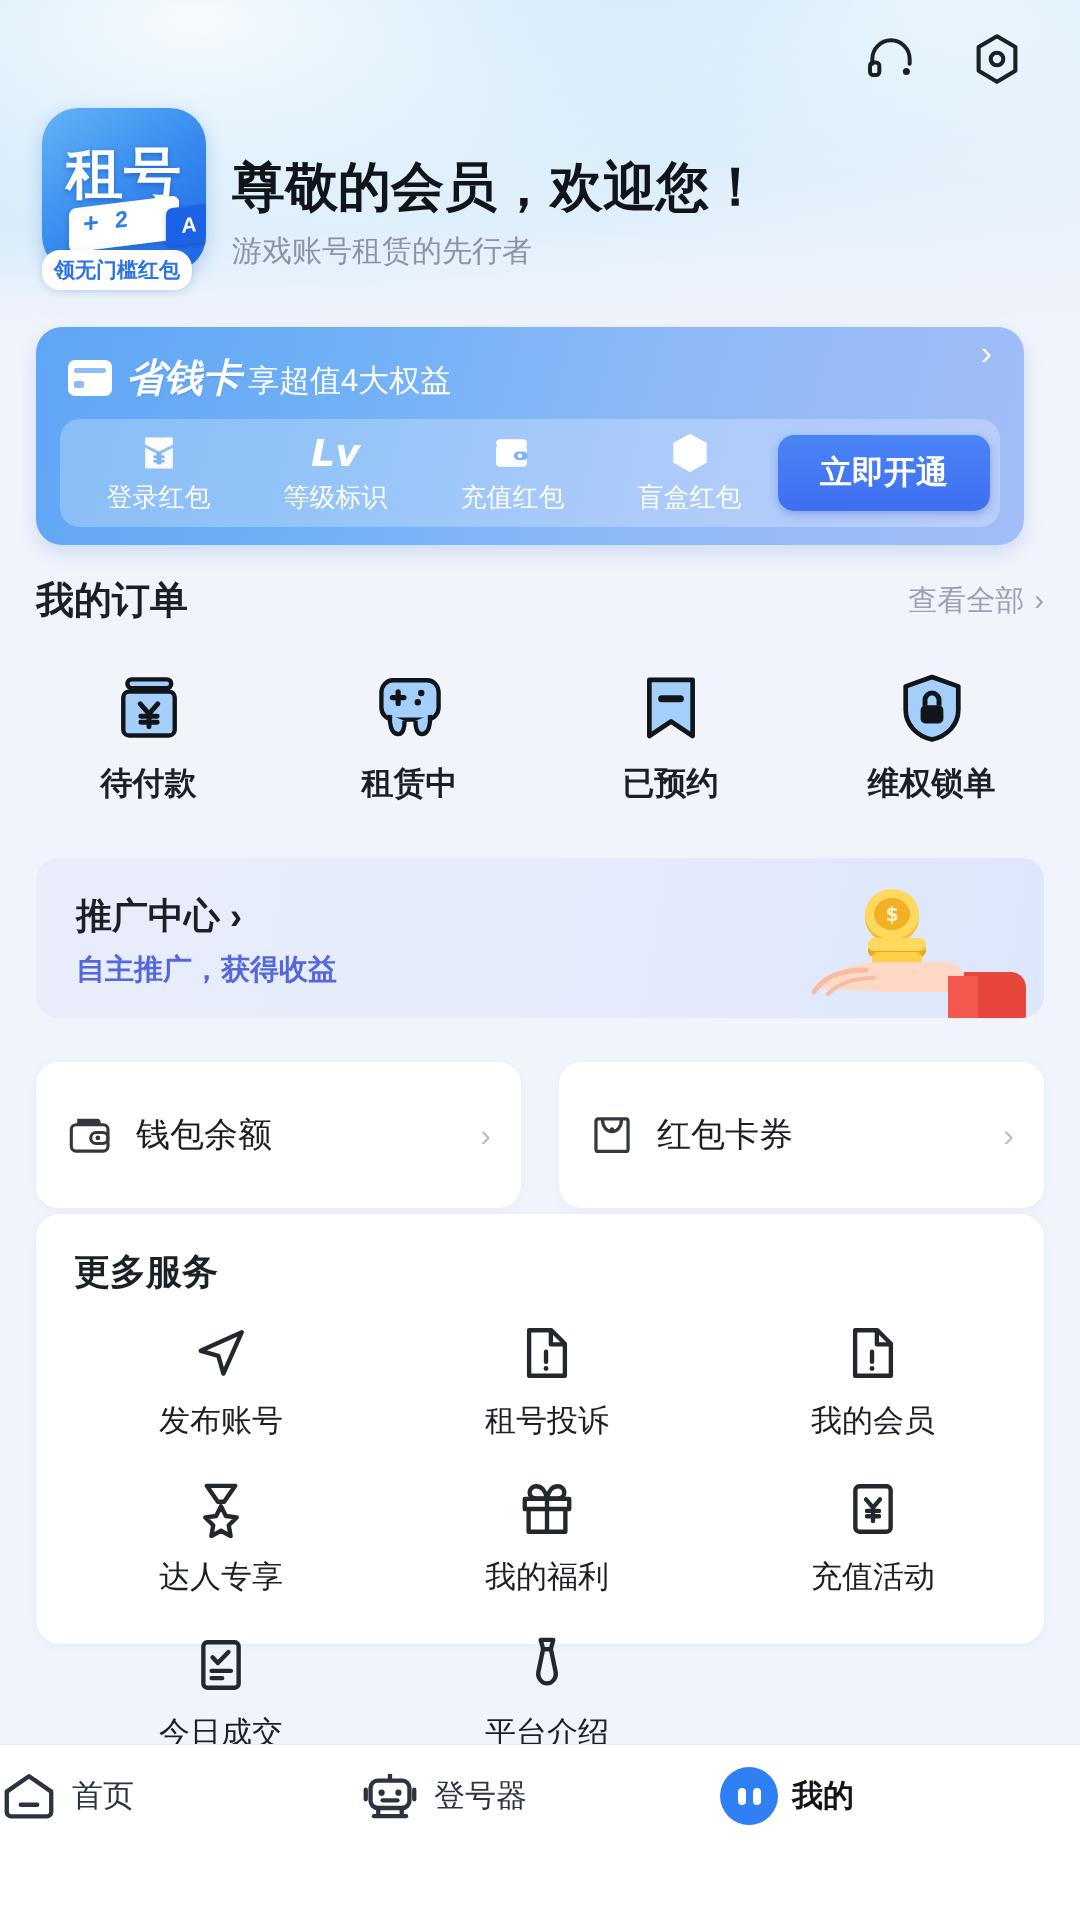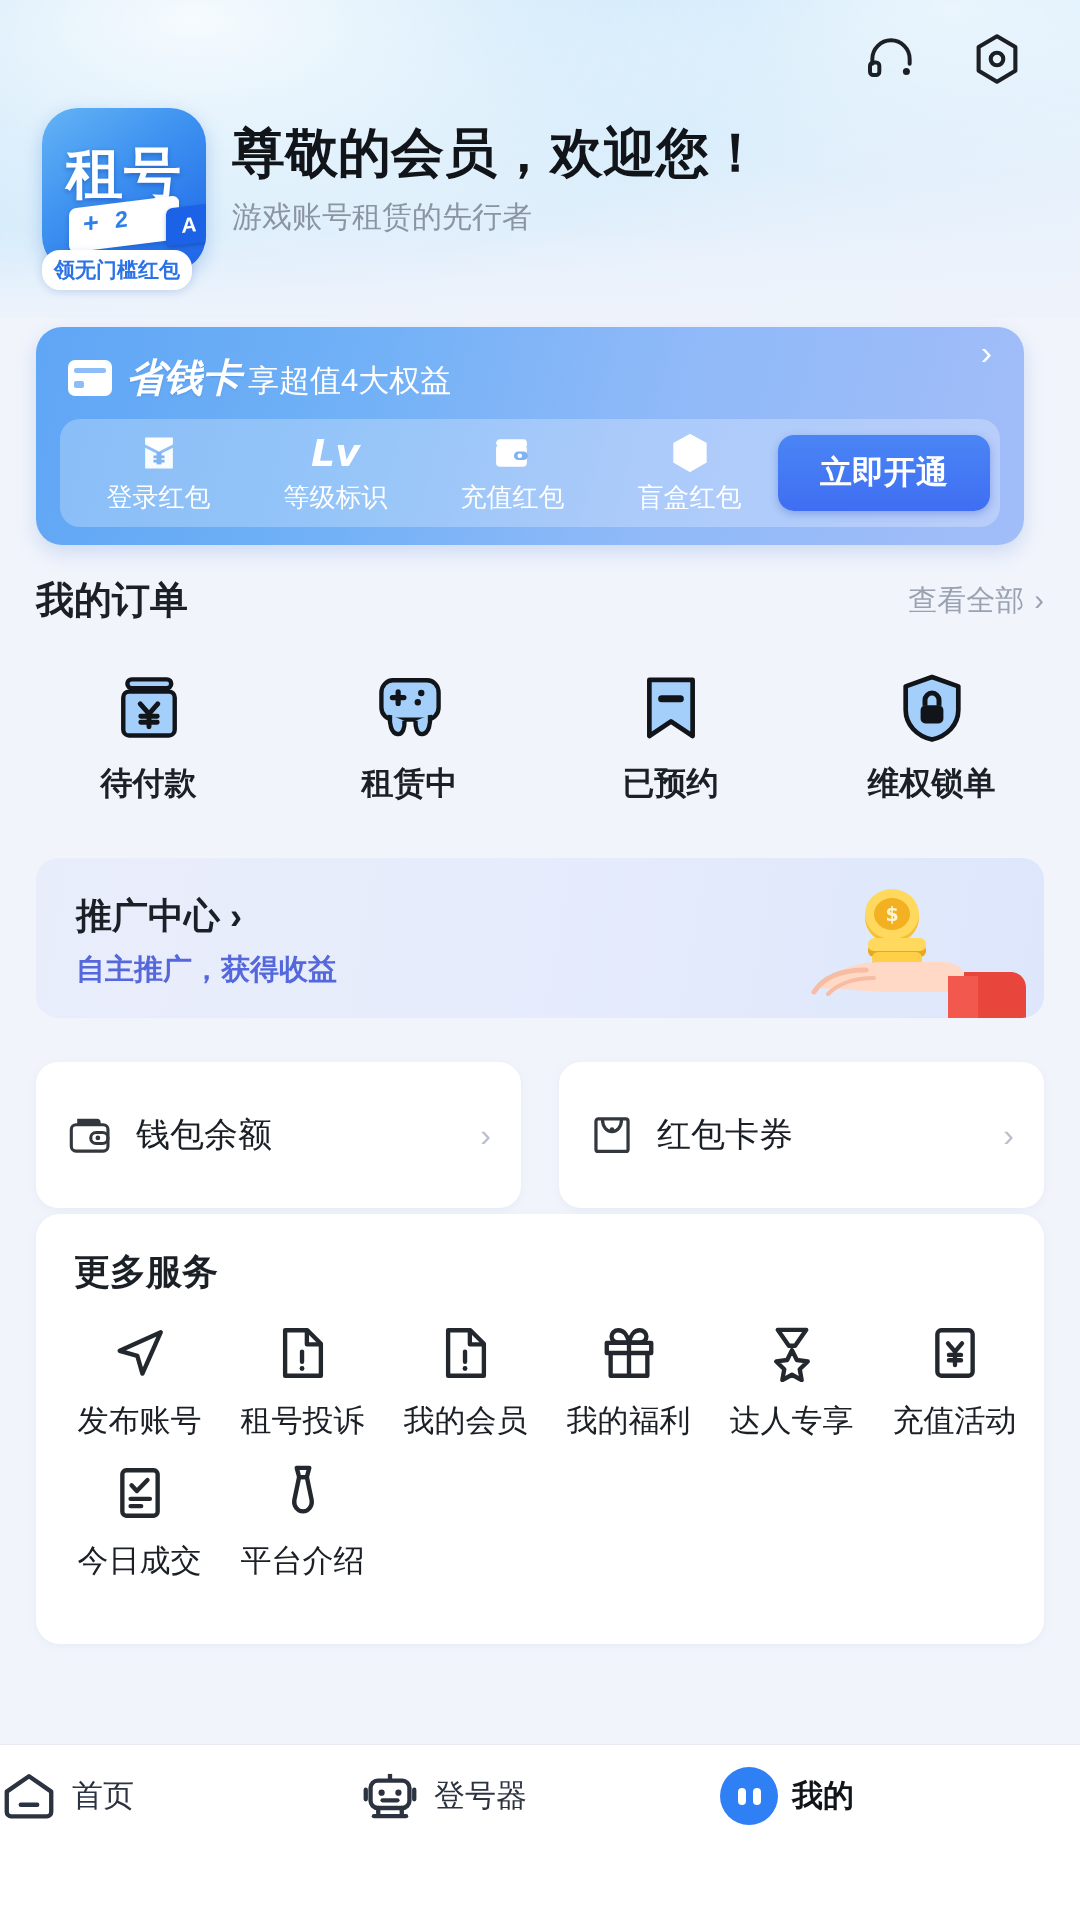--- a/index.html
+++ b/index.html
@@ -32,21 +32,21 @@
   }
   .top-icons {
     position: absolute; top: 28px; right: 52px;
     display: flex; gap: 44px; align-items: center;
     z-index: 5;
   }
   .top-icon { width: 62px; height: 62px; display:flex; align-items:center; justify-content:center; cursor:pointer; }
 
   .profile {
     position: absolute; top: 108px; left: 42px; right: 40px;
-    display: flex; align-items: flex-start; gap: 26px;
+    display: flex; align-items: flex-end; gap: 26px;
     z-index: 4;
   }
   .avatar-wrap { position: relative; width: 164px; flex: 0 0 164px; }
   .avatar {
     width: 164px; height: 164px; border-radius: 36px;
     background: linear-gradient(143deg, #64b4f6 0%, #3e92f0 42%, #1d63e8 100%);
     position: relative; overflow: hidden;
     box-shadow: 0 6px 18px rgba(40,110,200,0.28);
     display:flex; align-items:center; justify-content:center;
   }
@@ -215,22 +215,22 @@
     position: absolute; top: 1214px; left: 36px; width: 1008px; height: 430px;
     background: #ffffff; border-radius: 24px;
     box-shadow: 0 2px 8px rgba(120,140,180,0.08);
   }
   .more-title {
     position:absolute; left: 38px; top: 34px;
     font-size: 36px; font-weight: 600; color: #1b1f26;
   }
   .more-grid {
     position:absolute; left: 22px; right: 8px; top: 108px;
-    display: grid; grid-template-columns: repeat(6, 1fr);
-    row-gap: 20px;
+    display: grid; grid-template-columns: repeat(3, 1fr);
+    row-gap: 36px;
   }
   .more-item { display:flex; flex-direction:column; align-items:center; gap: 16px; cursor:pointer; }
   .more-ico { height: 62px; display:flex; align-items:center; justify-content:center; }
   .more-label { font-size: 31px; color: #1b1f26; }
 
   
   .navbar {
     position:absolute; left:0; right:0; bottom:0; height: 176px;
     background: #ffffff; border-top: 1px solid #e8ecf2;
     display:flex; align-items:flex-start; padding-top: 22px;
@@ -482,39 +482,39 @@
             <path d="M12.6 2.8v5.6h5.6"></path>
             <path d="M10.6 11.4v4.2" stroke-linecap="round"></path>
             <circle cx="10.6" cy="18.4" r="1" fill="#23272e" stroke="none"></circle>
           </svg>
         </div>
         <div class="more-label">我的会员</div>
       </div>
 
       <div class="more-item">
         <div class="more-ico">
+          <svg width="52" height="58" viewBox="0 0 21 24" fill="none" stroke="#23272e" stroke-width="1.8" stroke-linejoin="round">
+            <path d="M4.6 2.4h11.8L11.8 9H9.2z"></path>
+            <path d="M10.5 10.8l2 4.1 4.5.6-3.3 3.2.8 4.5-4-2.2-4 2.2.8-4.5-3.3-3.2 4.5-.6z"></path>
+          </svg>
+        </div>
+        <div class="more-label">达人专享</div>
+      </div>
+
+      <div class="more-item">
+        <div class="more-ico">
           <svg width="60" height="58" viewBox="0 0 24 24" fill="none" stroke="#23272e" stroke-width="1.8" stroke-linejoin="round">
             <path d="M7.6 2.6c-1.6 0-2.8 1.2-2.8 2.6s1.2 2.4 2.8 2.4H12C11.4 4.6 9.8 2.6 7.6 2.6z"></path>
             <path d="M16.4 2.6c1.6 0 2.8 1.2 2.8 2.6s-1.2 2.4-2.8 2.4H12c.6-3 2.2-5 4.4-5z"></path>
             <rect x="2.8" y="7.8" width="18.4" height="4.2"></rect>
             <path d="M4.4 12v9.4h15.2V12"></path>
             <path d="M12 7.8v13.6"></path>
           </svg>
         </div>
         <div class="more-label">我的福利</div>
-      </div>
-
-      <div class="more-item">
-        <div class="more-ico">
-          <svg width="52" height="58" viewBox="0 0 21 24" fill="none" stroke="#23272e" stroke-width="1.8" stroke-linejoin="round">
-            <path d="M4.6 2.4h11.8L11.8 9H9.2z"></path>
-            <path d="M10.5 10.8l2 4.1 4.5.6-3.3 3.2.8 4.5-4-2.2-4 2.2.8-4.5-3.3-3.2 4.5-.6z"></path>
-          </svg>
-        </div>
-        <div class="more-label">达人专享</div>
       </div>
 
       <div class="more-item">
         <div class="more-ico">
           <svg width="52" height="58" viewBox="0 0 21 24" fill="none" stroke="#23272e" stroke-width="1.8" stroke-linejoin="round">
             <rect x="3.2" y="2.6" width="14.6" height="18.8" rx="1.6"></rect>
             <path d="M7.6 8l2.9 3.4L13.4 8M10.5 11.4V17M8 12.8h5M8 15h5" stroke-linecap="round"></path>
           </svg>
         </div>
         <div class="more-label">充值活动</div>

